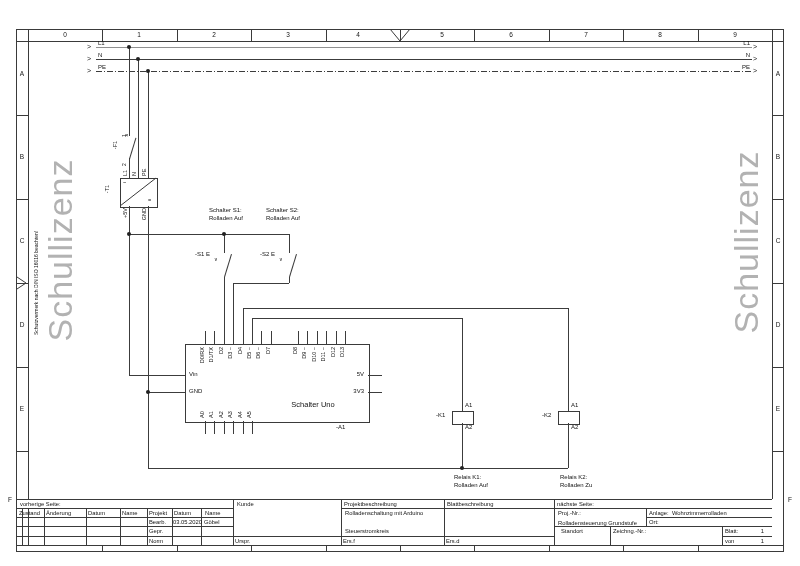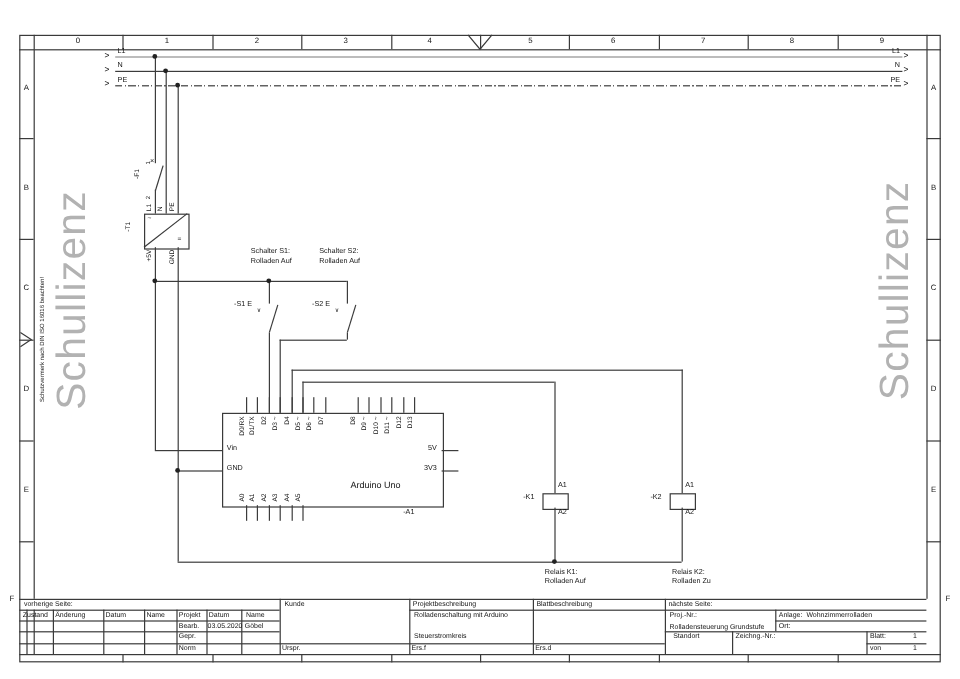--- a/index.html
+++ b/index.html
@@ -213,21 +213,21 @@
   <div class="w" style="left:223.8px;top:421px;width:1px;height:13px;"></div>
   <div class="w" style="left:233.2px;top:421px;width:1px;height:13px;"></div>
   <div class="w" style="left:242.6px;top:421px;width:1px;height:13px;"></div>
   <div class="w" style="left:252px;top:421px;width:1px;height:13px;"></div>
   <div class="r" style="left:199px;top:418px;width:22px;">A0</div>
   <div class="r" style="left:208.4px;top:418px;width:22px;">A1</div>
   <div class="r" style="left:217.8px;top:418px;width:22px;">A2</div>
   <div class="r" style="left:227.2px;top:418px;width:22px;">A3</div>
   <div class="r" style="left:236.6px;top:418px;width:22px;">A4</div>
   <div class="r" style="left:246px;top:418px;width:22px;">A5</div>
-  <div class="t cc" style="left:270px;top:401px;width:86px;font-size:7.5px;">Arduino Uno</div>
+  <div class="t cc" style="left:270px;top:401px;width:86px;font-size:7.5px;">Schalter Uno</div>
   <div class="t" style="left:336px;top:424px;">-A1</div>
 
   <div class="box" style="left:452px;top:411px;width:20px;height:12px;"></div>
   <div class="w" style="left:462px;top:423px;width:1px;height:45px;"></div>
   <div class="t" style="left:436px;top:412px;">-K1</div>
   <div class="t" style="left:465px;top:402px;">A1</div>
   <div class="t" style="left:465px;top:424px;">A2</div>
   <div class="t" style="left:454px;top:474px;">Relais K1:</div>
   <div class="t" style="left:454px;top:482px;">Rolladen Auf</div>
   <div class="box" style="left:558px;top:411px;width:20px;height:12px;"></div>

